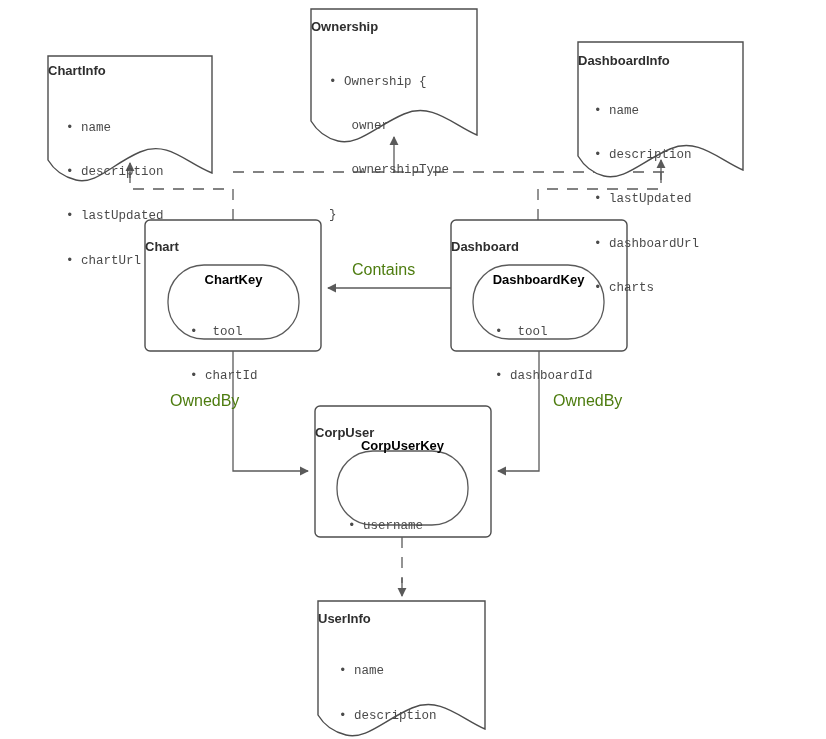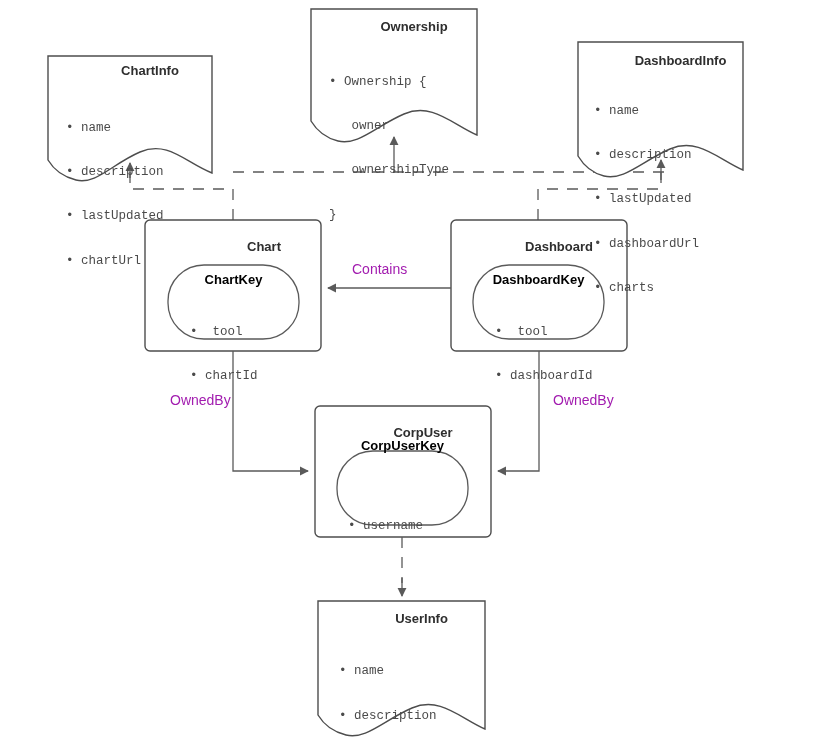--- a/index.html
+++ b/index.html
@@ -52,41 +52,39 @@
   }
   
   .lbl {
     position: absolute;
     white-space: pre;
   }
   .entity-title {
     font-size: 13px;
     font-weight: bold;
     color: #2e2e2e;
-    text-align: center;
-    padding-left: 20px;
   }
   .key-title {
     font-size: 13px;
     font-weight: bold;
     color: #000000;
     text-align: center;
   }
   .attr-list {
     font-size: 12.5px;
     line-height: 14.8px;
     color: #4a4a4a;
     font-family: Liberation Mono, monospace;
   }
   .attr-list div {
     white-space: pre;
   }
   .edge-label {
-    font-size: 14px;
-    color: #a21caf;
+    font-size: 16px;
+    color: #4d7c0f;
   }
 </style>
 </head>
 <body>
 
 <div id="canvas-root">
 
   <svg class="diagram-layer" viewBox="0 0 826 739" xmlns="http://www.w3.org/2000/svg">
     <defs>
       <marker id="arrow-end" viewBox="0 0 10 10" refX="9" refY="5" markerWidth="7" markerHeight="7" orient="auto-start-reverse">

